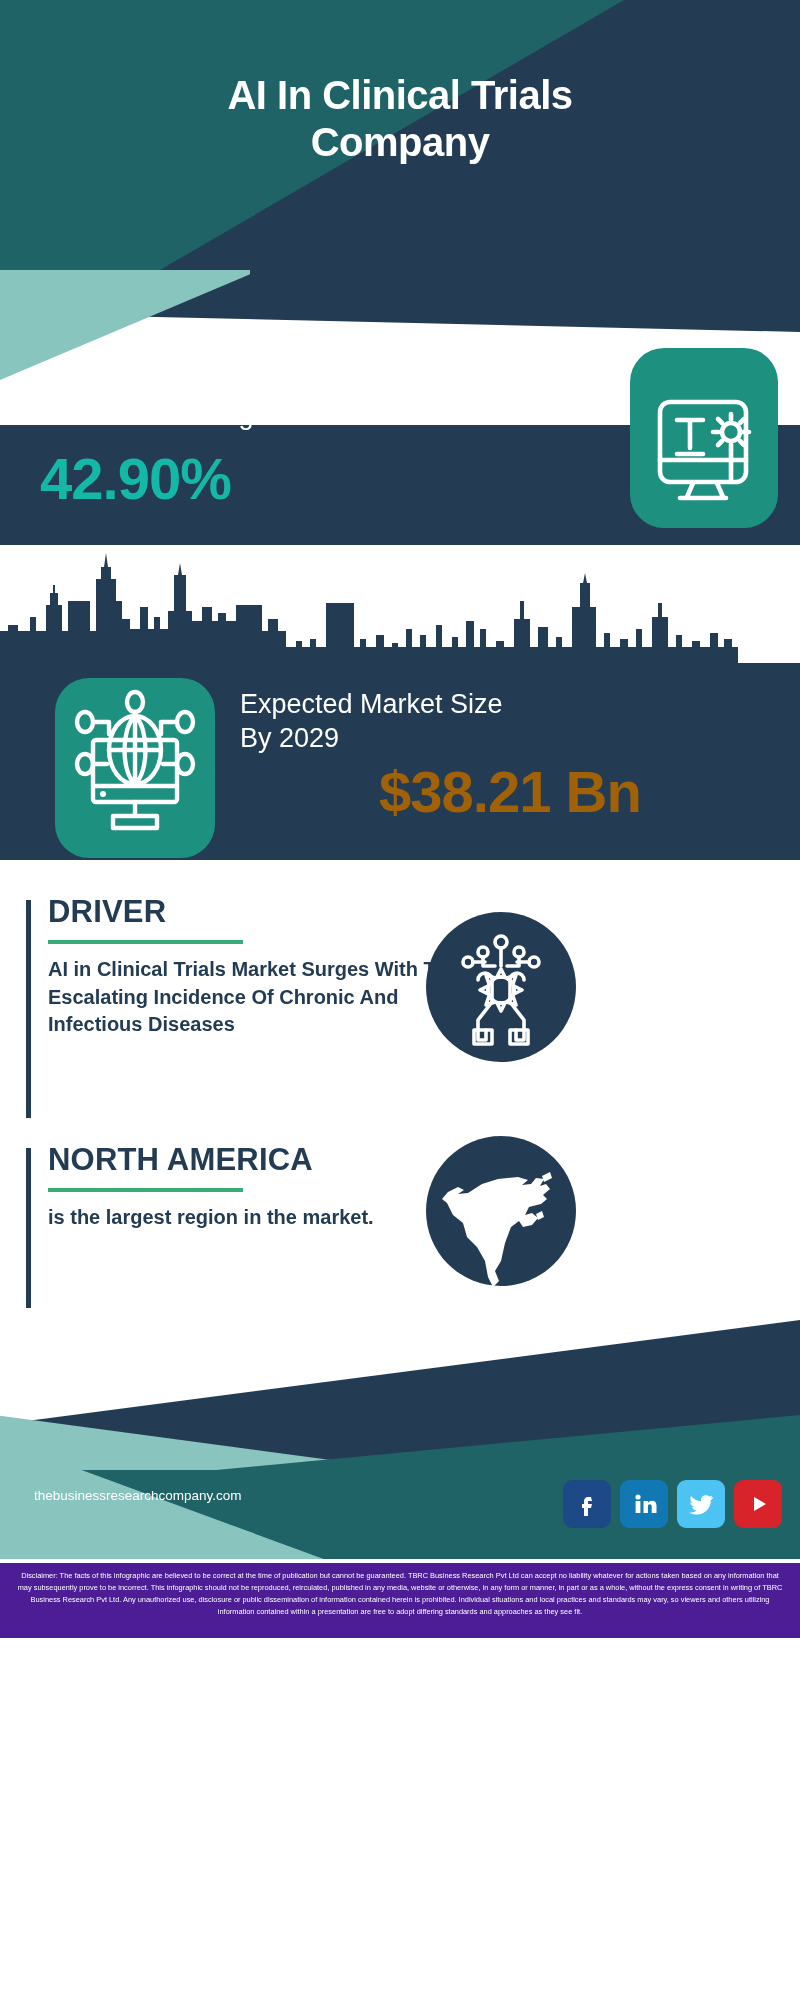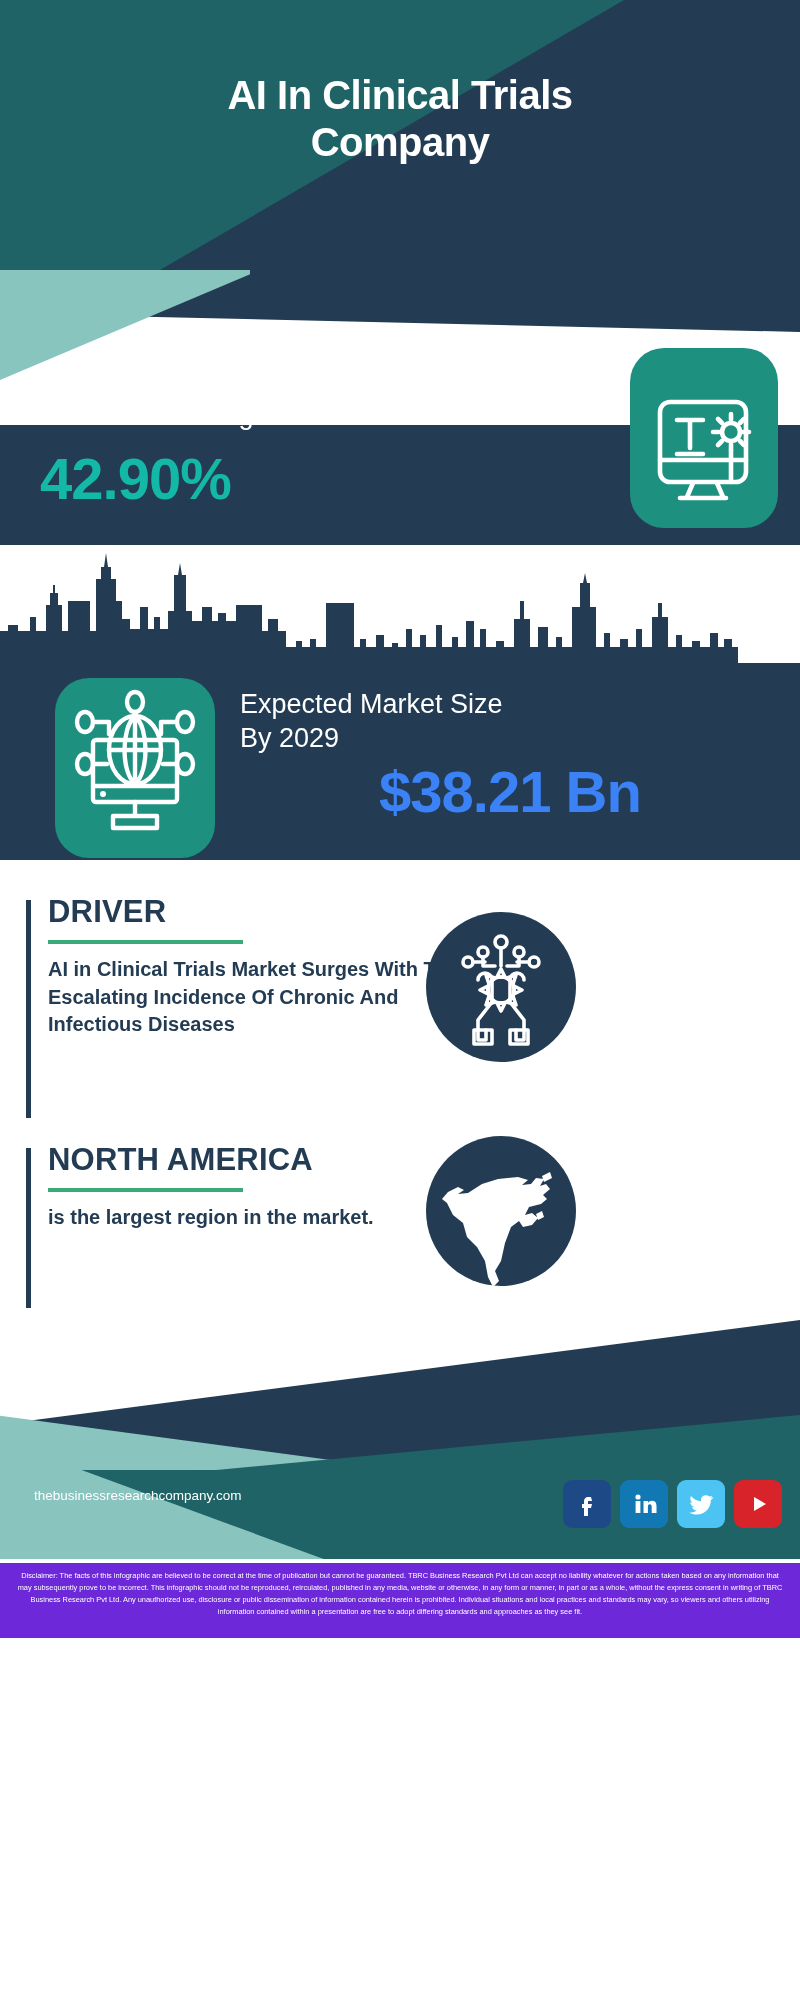--- a/index.html
+++ b/index.html
@@ -34,21 +34,21 @@
   
   .skyline-wrap{position:absolute;left:0;top:545px;width:800px;height:315px;background:#fff;overflow:hidden;}
   .skyline-wrap .city{position:absolute;left:0;top:0;width:800px;height:120px;}
   .skyline-wrap .navy-body{position:absolute;left:0;top:118px;width:800px;height:197px;background:#233c53;}
 
   
   .msize{position:absolute;left:0;top:660px;width:800px;height:200px;}
   .tile-globe{left:55px;top:18px;width:160px;height:180px;}
   .msize .txt{position:absolute;left:240px;top:28px;width:540px;text-align:left;color:#fff;
       font-size:27px;line-height:1.25;}
-  .msize .val{position:absolute;left:240px;top:98px;width:540px;text-align:center;color:#3b82f6;
+  .msize .val{position:absolute;left:240px;top:98px;width:540px;text-align:center;color:#a16207;
       font-size:58px;font-weight:bold;letter-spacing:-1px;}
 
   
   .insights{position:absolute;left:0;top:870px;width:800px;height:450px;background:#fff;}
   .card{position:absolute;left:26px;width:760px;}
   .card .bar{position:absolute;left:0;top:0;width:5px;background:#233c53;}
   .card .kicker{position:absolute;left:22px;top:-6px;color:#233c53;font-size:31px;font-weight:bold;
       letter-spacing:.2px;}
   .card .rule{position:absolute;left:22px;width:195px;height:4px;background:#3aab78;}
   .card .body{position:absolute;left:22px;color:#233c53;font-size:20px;font-weight:bold;line-height:1.38;
@@ -64,21 +64,21 @@
   .ftr-teal{position:absolute;left:0;top:95px;width:800px;height:145px;background:#1f6366;
       clip-path:polygon(0 52%,100% 0,100% 100%,0 100%);}
   .ftr-lt2{position:absolute;left:0;top:120px;width:420px;height:125px;background:#89c4bf;
       clip-path:polygon(0 0,0 100%,340px 100%);}
   .ftr-strip{position:absolute;left:0;top:150px;width:800px;height:92px;background:#1f6366;}
   .src{position:absolute;left:34px;top:165px;color:#fff;font-size:13.5px;line-height:1.65;z-index:6;}
   .socials{position:absolute;right:18px;top:160px;display:flex;gap:9px;z-index:6;}
   .sq{width:48px;height:48px;border-radius:9px;display:flex;align-items:center;justify-content:center;}
   .sq.fb{background:#1d4a86;} .sq.li{background:#1178b3;}
   .sq.tw{background:#4cc3f2;} .sq.yt{background:#d8232a;}
-  .disc{position:absolute;left:0;top:243px;width:800px;height:75px;background:#6d28d9;
+  .disc{position:absolute;left:0;top:243px;width:800px;height:75px;background:#4c1d95;
       color:#fff;font-size:7.4px;line-height:1.62;text-align:center;padding:7px 16px 0;box-sizing:border-box;z-index:6;}
   .divider{position:absolute;left:0;top:239px;width:800px;height:4px;background:#fff;z-index:7;}
 </style>
 </head>
 <body>
 
 <div class="page">
 
   <div class="header">
     <div class="teal"></div>

